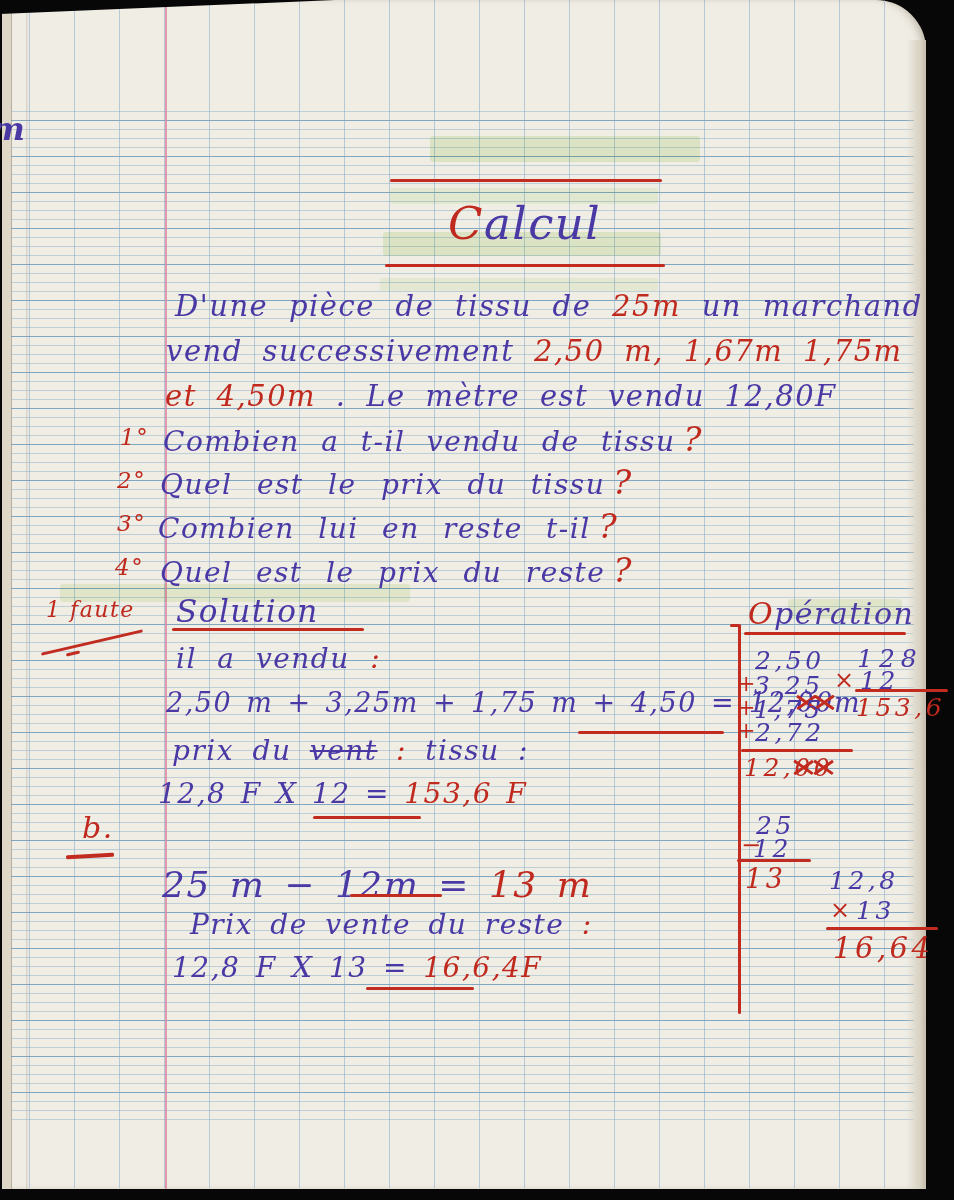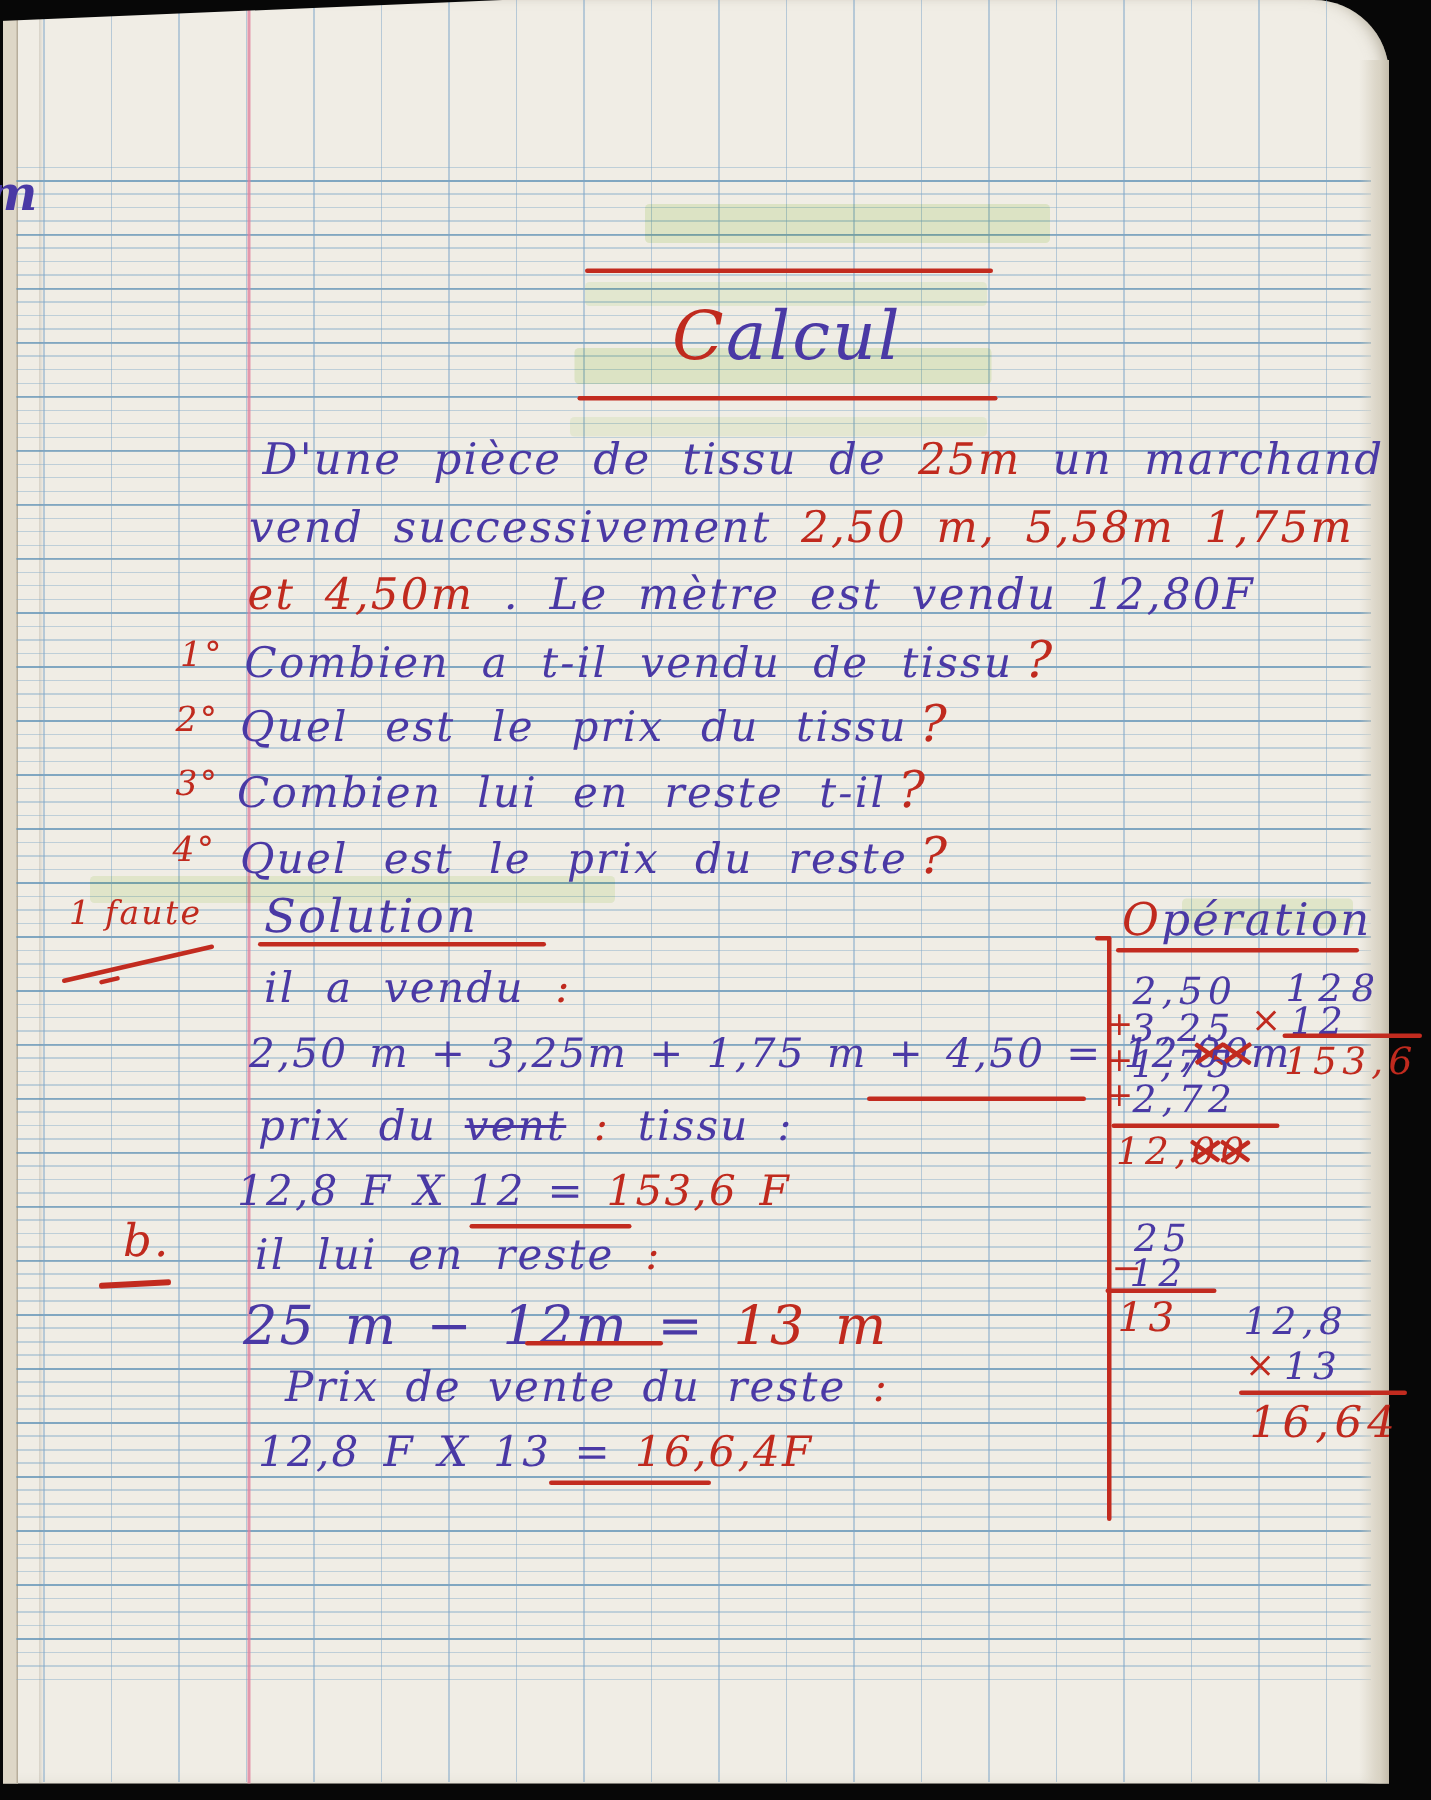--- a/index.html
+++ b/index.html
@@ -57,21 +57,21 @@
   <div class="wash" style="left:788px;top:599px;width:114px;height:20px;opacity:.35"></div>
 
   <div class="hw" style="left:-9px;top:110px;font-size:32px;font-weight:bold"><span>m</span></div>
 
   <div class="rl" style="left:390px;top:179px;width:272px;height:3px"></div>
 
   <div class="hw" style="left:448px;top:197px;font-size:45px"><span class="red">C</span><span>alcul</span></div>
   <div class="rl" style="left:385px;top:264px;width:280px;height:3px"></div>
 
   <div class="hw" style="left:175px;top:289px;font-size:29px;word-spacing:10px"><span>D'une pièce de tissu de </span><span class="red">25m</span><span> un marchand</span></div>
-  <div class="hw" style="left:166px;top:334px;font-size:29px;word-spacing:9px"><span>vend successivement </span><span class="red">2,50 m, 5,58m 1,75m</span></div>
+  <div class="hw" style="left:166px;top:334px;font-size:29px;word-spacing:9px"><span>vend successivement </span><span class="red">2,50 m, 1,67m 1,75m</span></div>
   <div class="hw" style="left:165px;top:379px;font-size:29px;word-spacing:9px"><span class="red">et 4,50m</span><span> . Le mètre est vendu 12,80F</span></div>
 
   <div class="ink-red" style="left:120px;top:424px;font-size:23px"><span>1°</span></div>
   <div class="hw" style="left:163px;top:420px;font-size:28px;word-spacing:11px"><span>Combien a t-il vendu de tissu</span><span class="red qmark">?</span></div>
 
   <div class="ink-red" style="left:117px;top:467px;font-size:23px"><span>2°</span></div>
   <div class="hw" style="left:160px;top:463px;font-size:28px;word-spacing:14px"><span>Quel est le prix du tissu</span><span class="red qmark">?</span></div>
 
   <div class="ink-red" style="left:117px;top:510px;font-size:23px"><span>3°</span></div>
   <div class="hw" style="left:158px;top:507px;font-size:28px;word-spacing:13px"><span>Combien lui en reste t-il</span><span class="red qmark">?</span></div>
@@ -92,21 +92,20 @@
   <div class="hw" style="left:176px;top:642px;font-size:28px;word-spacing:10px"><span>il a vendu</span><span class="red"> :</span></div>
 
   <div class="hw" style="left:166px;top:687px;font-size:27px;word-spacing:4px"><span>2,50 m + 3,25m + 1,75 m + 4,50 = </span><span>12,</span><span class="xx">0</span><span class="xx">0</span><span>m</span></div>
   <div class="rl" style="left:578px;top:731px;width:146px;height:3px"></div>
 
   <div class="hw" style="left:172px;top:734px;font-size:28px;word-spacing:8px"><span>prix du </span><span class="strike">vent</span><span class="red"> : </span><span>tissu</span><span> :</span></div>
 
   <div class="hw" style="left:158px;top:777px;font-size:28px;word-spacing:4px"><span>12,8 F X 12 = </span><span class="red">153,6 F</span></div>
   <div class="rl" style="left:313px;top:816px;width:108px;height:3px"></div>
 
-  <div class="hw" style="left:170px;top:820px;font-size:28px;word-spacing:10px"><span>il lui en reste</span><span class="red"> :</span></div>
 
   <div class="hw" style="left:162px;top:864px;font-size:36px;word-spacing:6px"><span>25 m − 12m = </span><span class="red">13 m</span></div>
   <div class="rl" style="left:350px;top:894px;width:92px;height:3px"></div>
 
   <div class="hw" style="left:190px;top:908px;font-size:28px;word-spacing:7px"><span>Prix de vente du reste</span><span class="red"> :</span></div>
 
   <div class="hw" style="left:172px;top:951px;font-size:28px;word-spacing:5px"><span>12,8 F X 13 = </span><span class="red">16,6,4F</span></div>
   <div class="rl" style="left:366px;top:987px;width:108px;height:3px"></div>
 
   <div class="hw" style="left:748px;top:596px;font-size:30px"><span class="red">O</span><span>pération</span></div>

